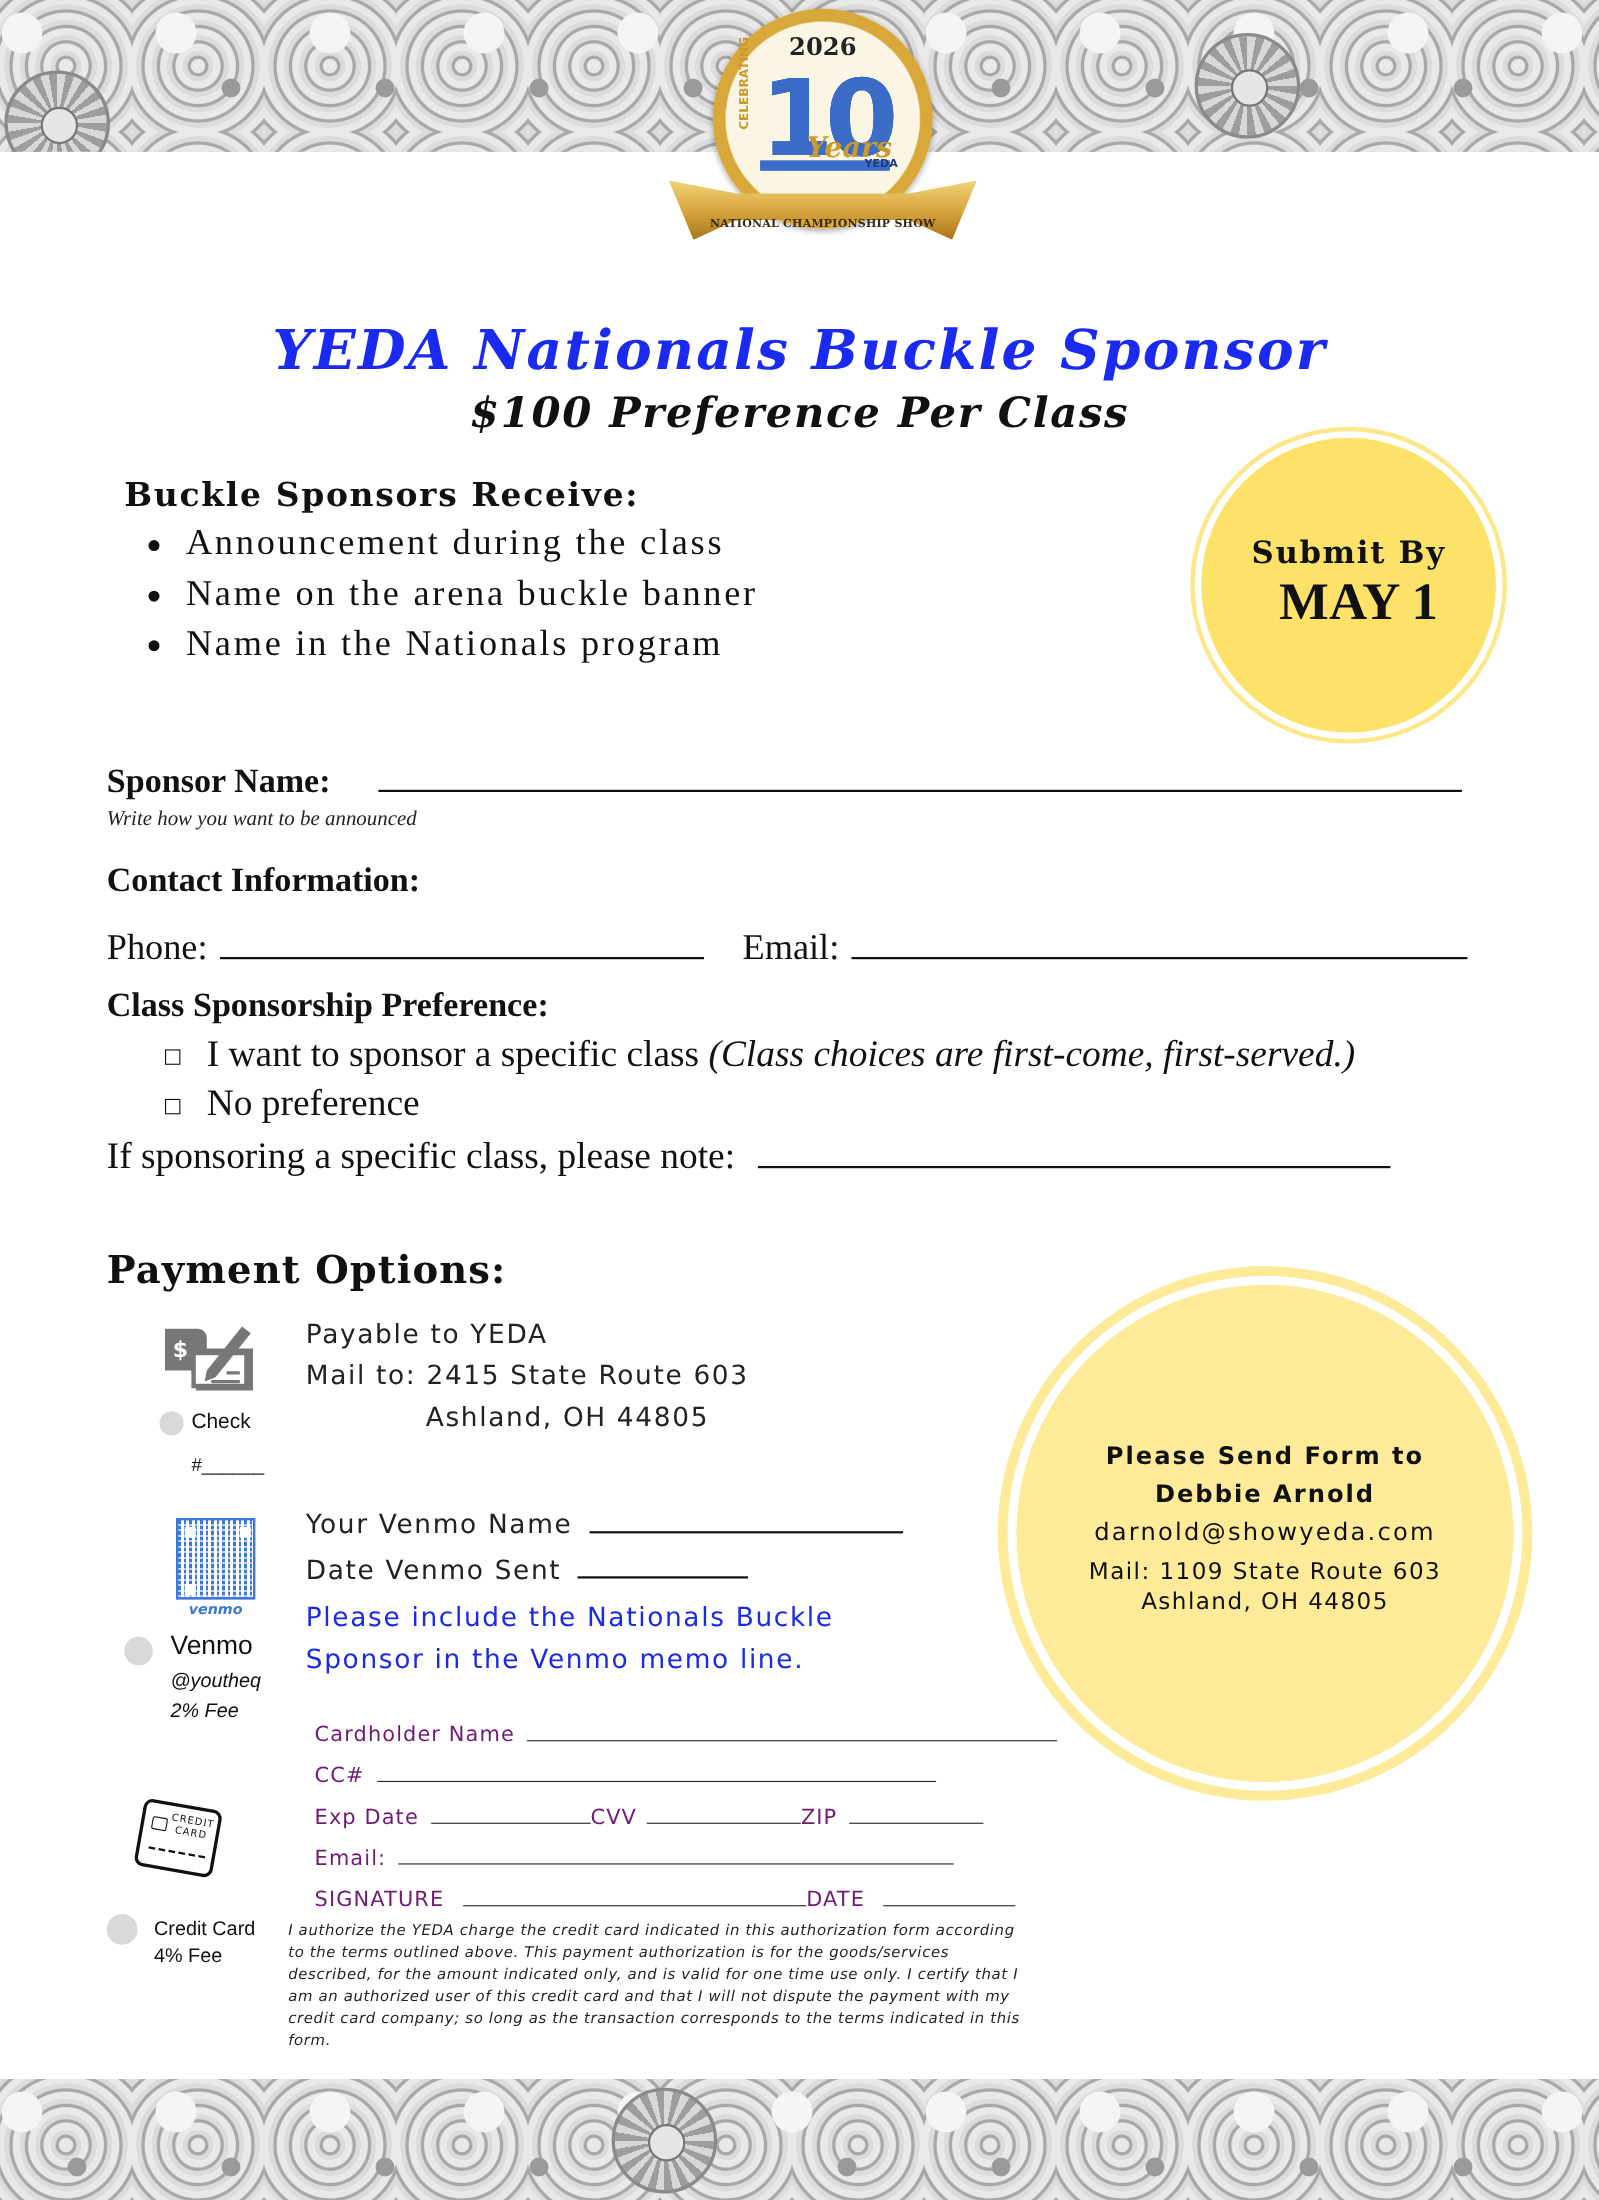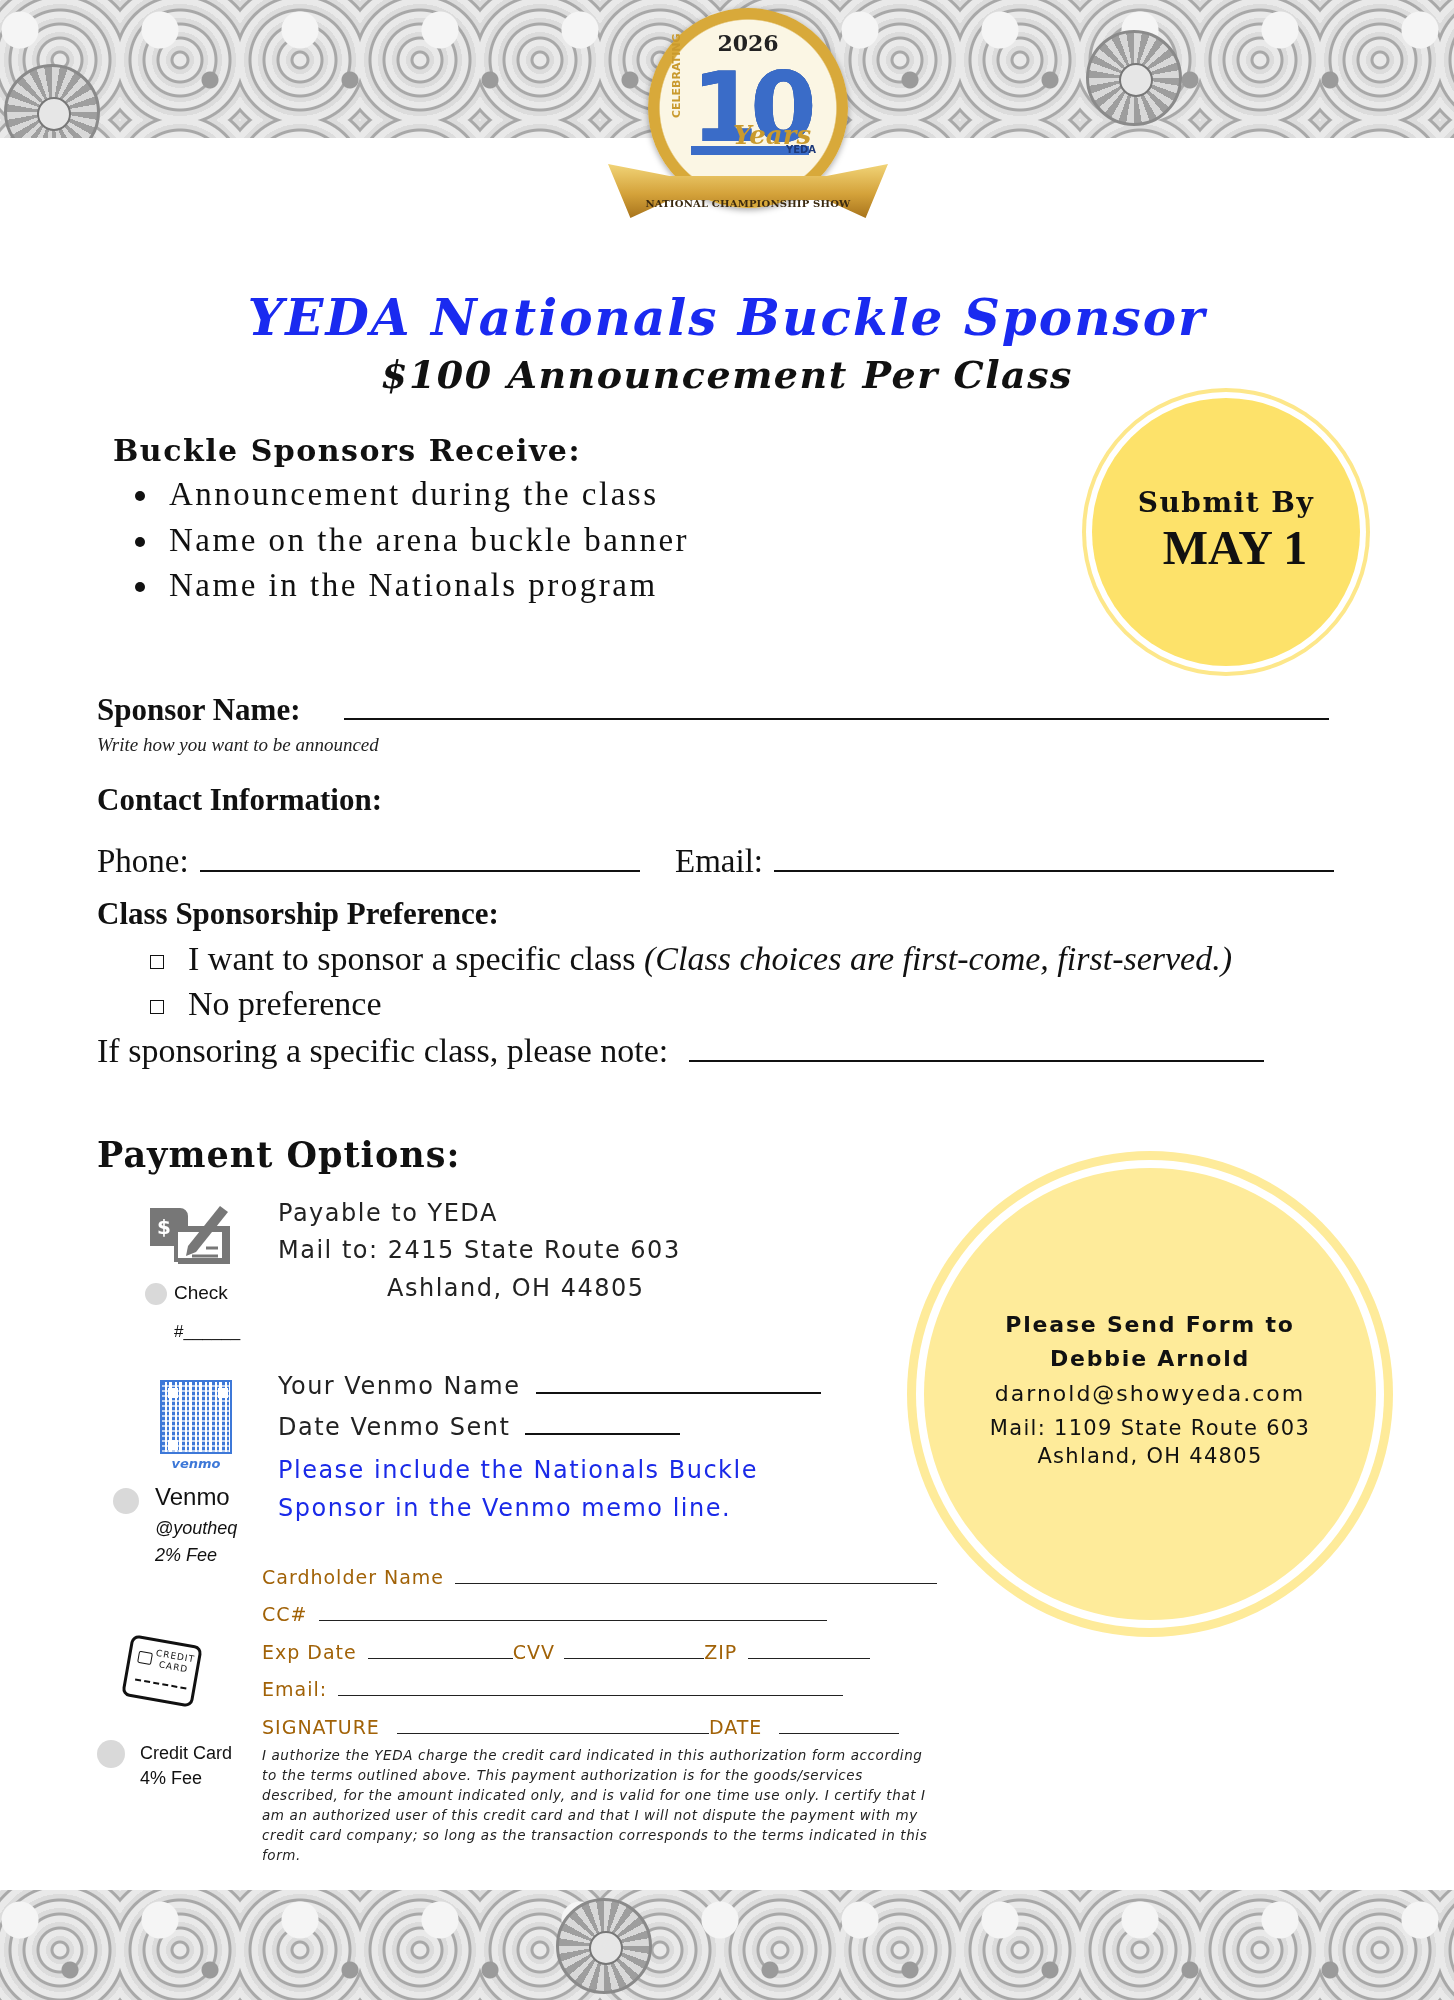--- a/index.html
+++ b/index.html
@@ -141,21 +141,21 @@
   .venmo-logo { left: 158px; top: 1456px; width: 76px; text-align: center; font: italic bold 13px "DejaVu Sans", sans-serif; color: #3d78d8; }
   .venmo-radio { left: 113px; top: 1488px; width: 26px; height: 26px; }
   .venmo-label { left: 155px; top: 1483px; font: 24px "Liberation Sans", sans-serif; }
   .venmo-handle { left: 155px; top: 1518px; font: italic 18px "Liberation Sans", sans-serif; }
   .venmo-fee { left: 155px; top: 1545px; font: italic 18px "Liberation Sans", sans-serif; }
   .venmo-name { left: 278px; top: 1372px; text-align: right; }
   .venmo-date { left: 278px; top: 1413px; }
   .venmo-note1 { left: 278px; top: 1456px; color: #1a2ae8; }
   .venmo-note2 { left: 278px; top: 1494px; color: #1a2ae8; }
 
-  .cc-text { font: 19px "DejaVu Sans", sans-serif; color: #a16207; letter-spacing: 1px; }
+  .cc-text { font: 19px "DejaVu Sans", sans-serif; color: #701a75; letter-spacing: 1px; margin-left: 24px; }
   .cc-uline { display: inline-block; border-bottom: 1.5px solid #222; height: 16px; }
   .cc-row-1 { left: 262px; top: 1566px; }
   .cc-row-2 { left: 262px; top: 1603px; }
   .cc-row-3 { left: 262px; top: 1641px; }
   .cc-row-4 { left: 262px; top: 1678px; }
   .cc-row-5 { left: 262px; top: 1716px; }
   .cc-icon { left: 126px; top: 1640px; width: 72px; height: 62px; transform: rotate(10deg);
     border: 3px solid #111; border-radius: 8px; box-sizing: border-box; background: #fff; }
   .cc-chip { position: absolute; left: 7px; top: 12px; width: 12px; height: 10px; border: 1.5px solid #111; border-radius: 2px; }
   .cc-word { position: absolute; left: 24px; top: 6px; font: 9px "DejaVu Sans", sans-serif; letter-spacing: 1px; line-height: 11px; text-align: center; }
@@ -193,21 +193,21 @@
   <div class="logo-year">2026</div>
   <div class="logo-ten">10</div>
   <div class="logo-celebrating">CELEBRATING</div>
   <div class="logo-years">Years</div>
   <div class="logo-yeda-small">YEDA</div>
   <div class="logo-ribbon"></div>
   <div class="logo-ribbon-text">NATIONAL CHAMPIONSHIP SHOW</div>
 </div>
 
 <div class="abs title">YEDA Nationals Buckle Sponsor</div>
-<div class="abs subtitle">$100 Announcement Per Class</div>
+<div class="abs subtitle">$100 Preference Per Class</div>
 
 <div class="abs benefits-head">Buckle Sponsors Receive:</div>
 <ul class="abs benefits">
   <li><span class="bullet"></span><span>Announcement during the class</span></li>
   <li><span class="bullet"></span><span>Name on the arena buckle banner</span></li>
   <li><span class="bullet"></span><span>Name in the Nationals program</span></li>
 </ul>
 
 <div class="abs submit-circle">
   <div class="abs submit-by">Submit By</div>

